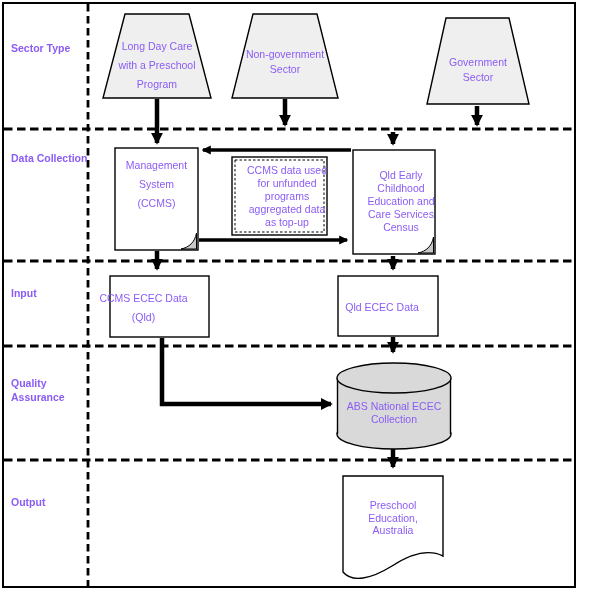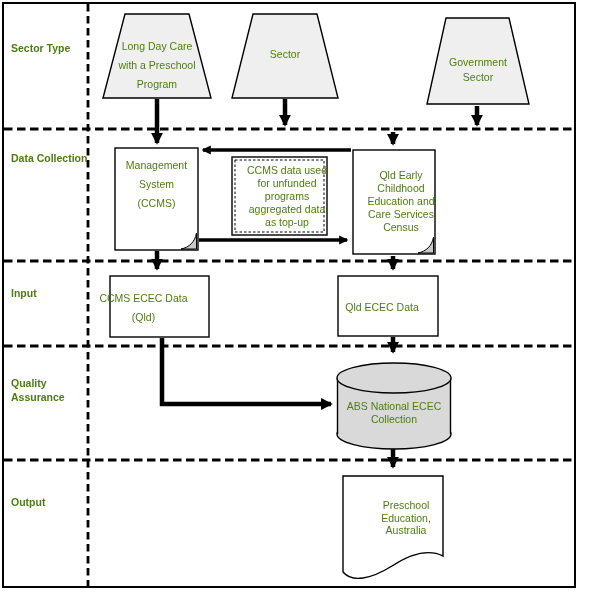--- a/index.html
+++ b/index.html
@@ -1,18 +1,18 @@
 <!DOCTYPE html>
 <html><head>
 <meta charset="utf-8">
 <style>
   html,body { margin:0; padding:0; background:#fff; }
   .stage {
     position:relative; width:602px; height:596px; background:#ffffff;
-    font-family:"Liberation Sans", sans-serif; color:#4d7c0f; overflow:hidden;
+    font-family:"Liberation Sans", sans-serif; color:#8b5cf6; overflow:hidden;
   }
   svg.layer { position:absolute; left:0; top:0; }
   .row-label {
     position:absolute; left:11px; width:80px; font-size:10.5px; font-weight:bold;
     line-height:14px; text-align:left; white-space:nowrap;
   }
   .lbl-sector  { top:41px; }
   .lbl-data    { top:151px; }
   .lbl-input   { top:286px; }
   .lbl-quality { top:376px; width:62px; white-space:normal; }
@@ -23,21 +23,21 @@
 
   .n-ldc    { left:103px; top:37px;  width:108px; line-height:19px; }
   .n-nongov { left:232px; top:47px;  width:106px; line-height:15px; }
   .n-gov    { left:427px; top:55px;  width:102px; line-height:15px; }
   .n-ccms   { left:115px; top:156px; width:83px;  line-height:19px; }
   .n-topup  { left:233px; top:164px; width:108px;  line-height:13px; }
   .n-census { left:353px; top:169px; width:96px;  line-height:13px; }
   .n-inp1   { left:94px; top:289px; width:99px;  line-height:19px; }
   .n-inp2   { left:338px; top:301px; width:88px; line-height:13px; }
   .n-cyl    { left:341px; top:400px; width:106px; line-height:13px; }
-  .n-out    { left:343px; top:499px; width:100px; line-height:12.5px;padding-left:13px; }
+  .n-out    { left:343px; top:499px; width:100px; line-height:12.5px; }
 </style>
 </head>
 <body>
 
 <div class="stage">
 
   <svg class="layer" width="602" height="596" viewBox="0 0 602 596">
     <defs>
       <marker id="ah" viewBox="0 0 10 10" refX="8.5" refY="5" markerWidth="2.7" markerHeight="3.4" orient="auto-start-reverse">
         <path d="M0,0 L10,5 L0,10 Z" fill="#000"></path>
@@ -107,20 +107,21 @@
   <div class="row-label lbl-quality">Quality Assurance</div>
   <div class="row-label lbl-output">Output</div>
 
   <div class="txt n-ldc">
     <span>Long Day Care</span>
     <span>with a Preschool</span>
     <span>Program</span>
   </div>
 
   <div class="txt n-nongov">
+    <span>Non-government</span>
     <span>Sector</span>
   </div>
 
   <div class="txt n-gov">
     <span>Government</span>
     <span>Sector</span>
   </div>
 
   <div class="txt n-ccms">
     <span>Management</span>

